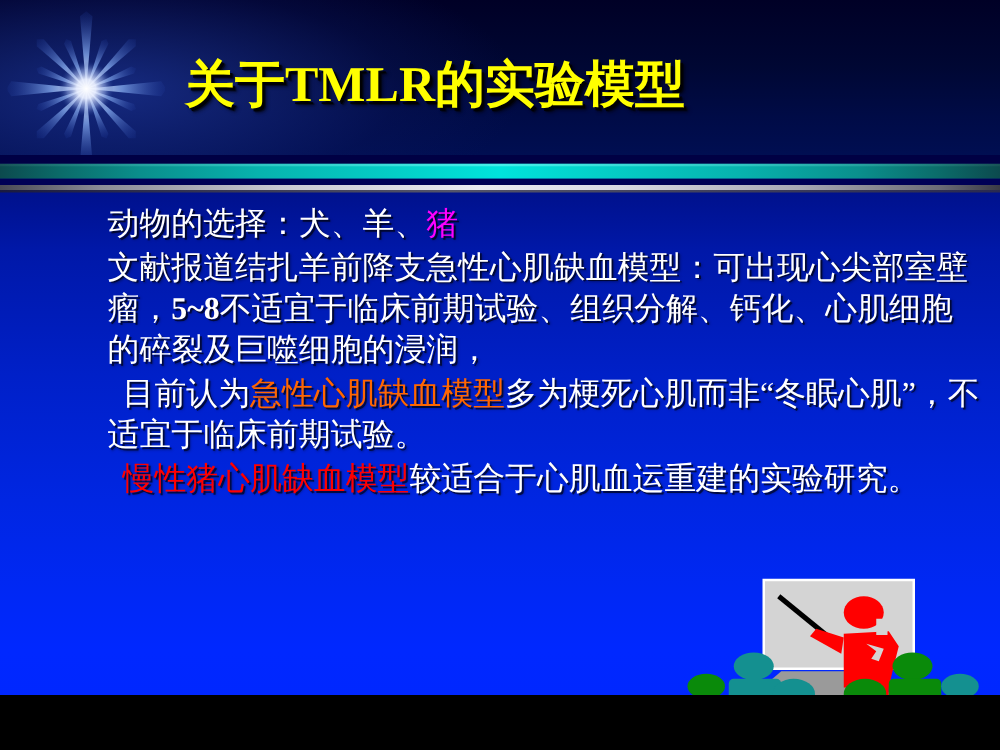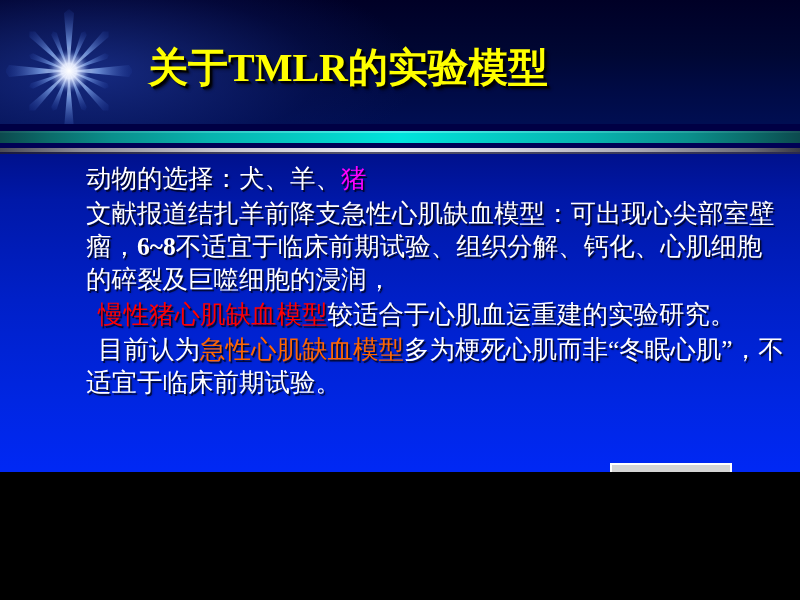--- a/index.html
+++ b/index.html
@@ -3,21 +3,21 @@
 <meta charset="utf-8">
 <style>
   html, body {
     margin: 0;
     padding: 0;
     background: #000;
   }
   #slide {
     position: relative;
     width: 800px;
-    height: 472px;
+    height: 556px;
     overflow: hidden;
     font-family: "Liberation Serif", "DejaVu Serif", serif;
     background: #0a0f52;
   }
 
   
   .bg-lower {
     position: absolute;
     left: 0; top: 0; width: 800px; height: 600px;
     background: linear-gradient(to bottom,
@@ -175,29 +175,29 @@
 
   <div class="title">关于TMLR的实验模型</div>
 
   <div class="body-area">
 
     <p class="para">
       <span>动物的选择：犬、羊、</span><span class="c-magenta">猪</span>
     </p>
 
     <p class="para">
-      <span>文献报道结扎羊前降支急性心肌缺血模型：可出现心尖部室壁瘤，</span><span class="bold-num">6~8</span><span>不适宜于临床前期试验、组织分解、钙化、心肌细胞的碎裂及巨噬细胞的浸润，</span>
+      <span>文献报道结扎羊前降支急性心肌缺血模型：可出现心尖部室壁瘤，</span><span class="bold-num">5~8</span><span>不适宜于临床前期试验、组织分解、钙化、心肌细胞的碎裂及巨噬细胞的浸润，</span>
+    </p>
+
+    <p class="para p-indent">
+      <span>目前认为</span><span class="c-orange">急性心肌缺血模型</span><span>多为梗死心肌而非“冬眠心肌”，不适宜于临床前期试验。</span>
     </p>
 
     <p class="para p-indent">
       <span class="c-red">慢性猪心肌缺血模型</span><span>较适合于心肌血运重建的实验研究。</span>
-    </p>
-
-    <p class="para p-indent">
-      <span>目前认为</span><span class="c-orange">急性心肌缺血模型</span><span>多为梗死心肌而非“冬眠心肌”，不适宜于临床前期试验。</span>
     </p>
 
   </div>
 
   <svg class="clipart" viewBox="0 0 285 145">
 
     <rect x="95" y="8" width="122" height="73" fill="#ffffff"></rect>
     <rect x="97" y="10" width="118" height="69" fill="#d4d4d4"></rect>
 
     <polygon points="110,82 176,82 250,145 36,145" fill="#9a9a9a"></polygon>

